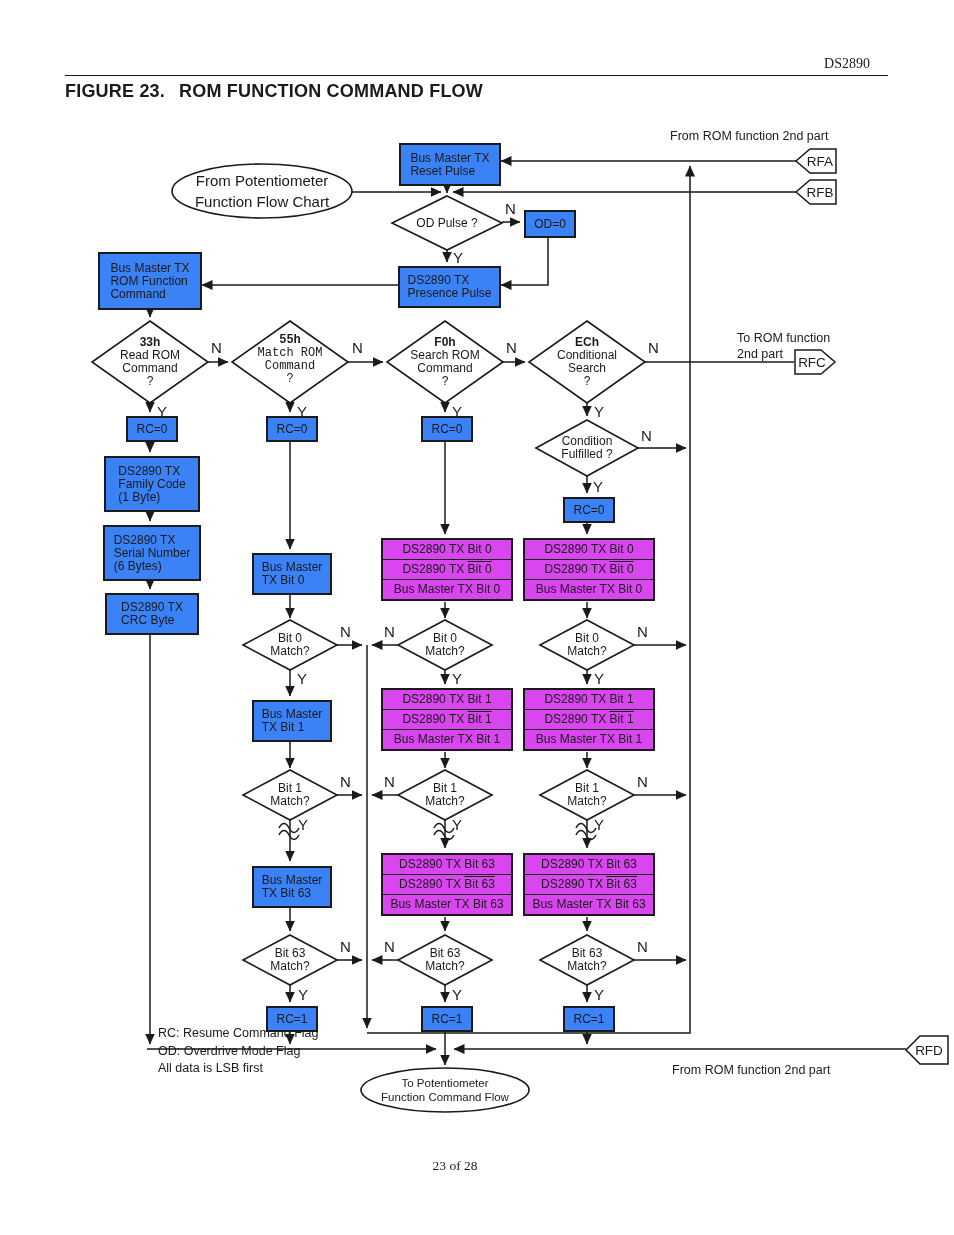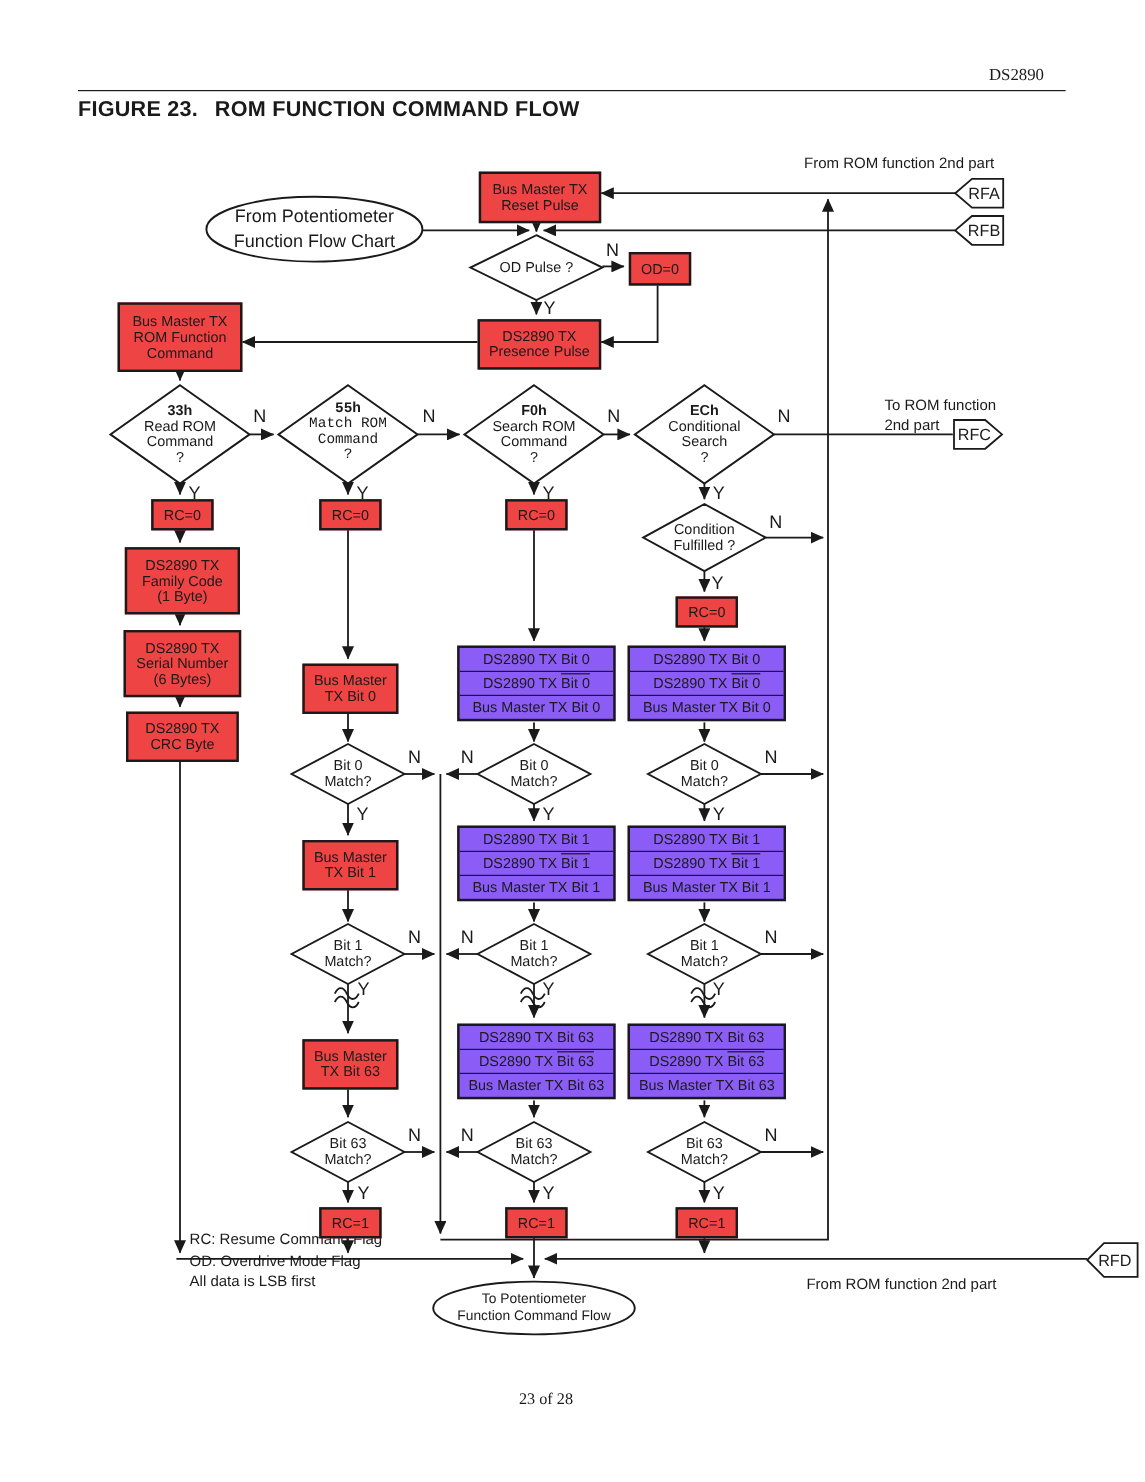--- a/index.html
+++ b/index.html
@@ -9,25 +9,25 @@
   svg{position:absolute;left:0;top:0;}
   
   .docid{position:absolute;left:690px;top:56px;width:180px;text-align:right;
          font-family:"Liberation Serif",serif;font-size:14px;}
   .rule{position:absolute;left:65px;top:75px;width:823px;border-top:1.6px solid var(--ink);}
   .title{position:absolute;left:65px;top:81px;font-size:18px;font-weight:bold;letter-spacing:0.2px;}
   .title .gap{margin-right:14px;}
   .pageno{position:absolute;left:400px;top:1158px;width:110px;text-align:center;
           font-family:"Liberation Serif",serif;font-size:13.5px;}
   
-  .box{position:absolute;border:2px solid var(--ink);background:#ef4444;
-       display:flex;align-items:center;justify-content:center;text-align:center;
+  .box{position:absolute;border:2px solid var(--ink);background:#3b82f6;
+       display:flex;align-items:center;justify-content:center;text-align:left;
        font-size:12px;line-height:13px;white-space:pre-line;}
   .rc{font-size:12px;}
-  .t3{position:absolute;border:2px solid var(--ink);background:#8b5cf6;}
+  .t3{position:absolute;border:2px solid var(--ink);background:#d946ef;}
   .t3row{height:19px;line-height:19px;text-align:center;font-size:12px;white-space:pre;}
   .t3row.sep{border-bottom:1.6px solid var(--ink);}
   .ovl{text-decoration:overline;}
   .dtext{position:absolute;text-align:center;font-size:12px;line-height:13px;white-space:pre-line;}
   .dtext b{font-weight:bold;}
   .ny{position:absolute;font-size:15px;line-height:15px;}
   .pent{position:absolute;text-align:center;font-size:13.5px;line-height:15px;}
   .ann{position:absolute;font-size:12.5px;line-height:15px;}
   .legend{position:absolute;font-size:12.5px;line-height:17.5px;white-space:pre-line;}
   .ellstart{position:absolute;text-align:center;font-size:15px;line-height:21px;white-space:pre-line;}

